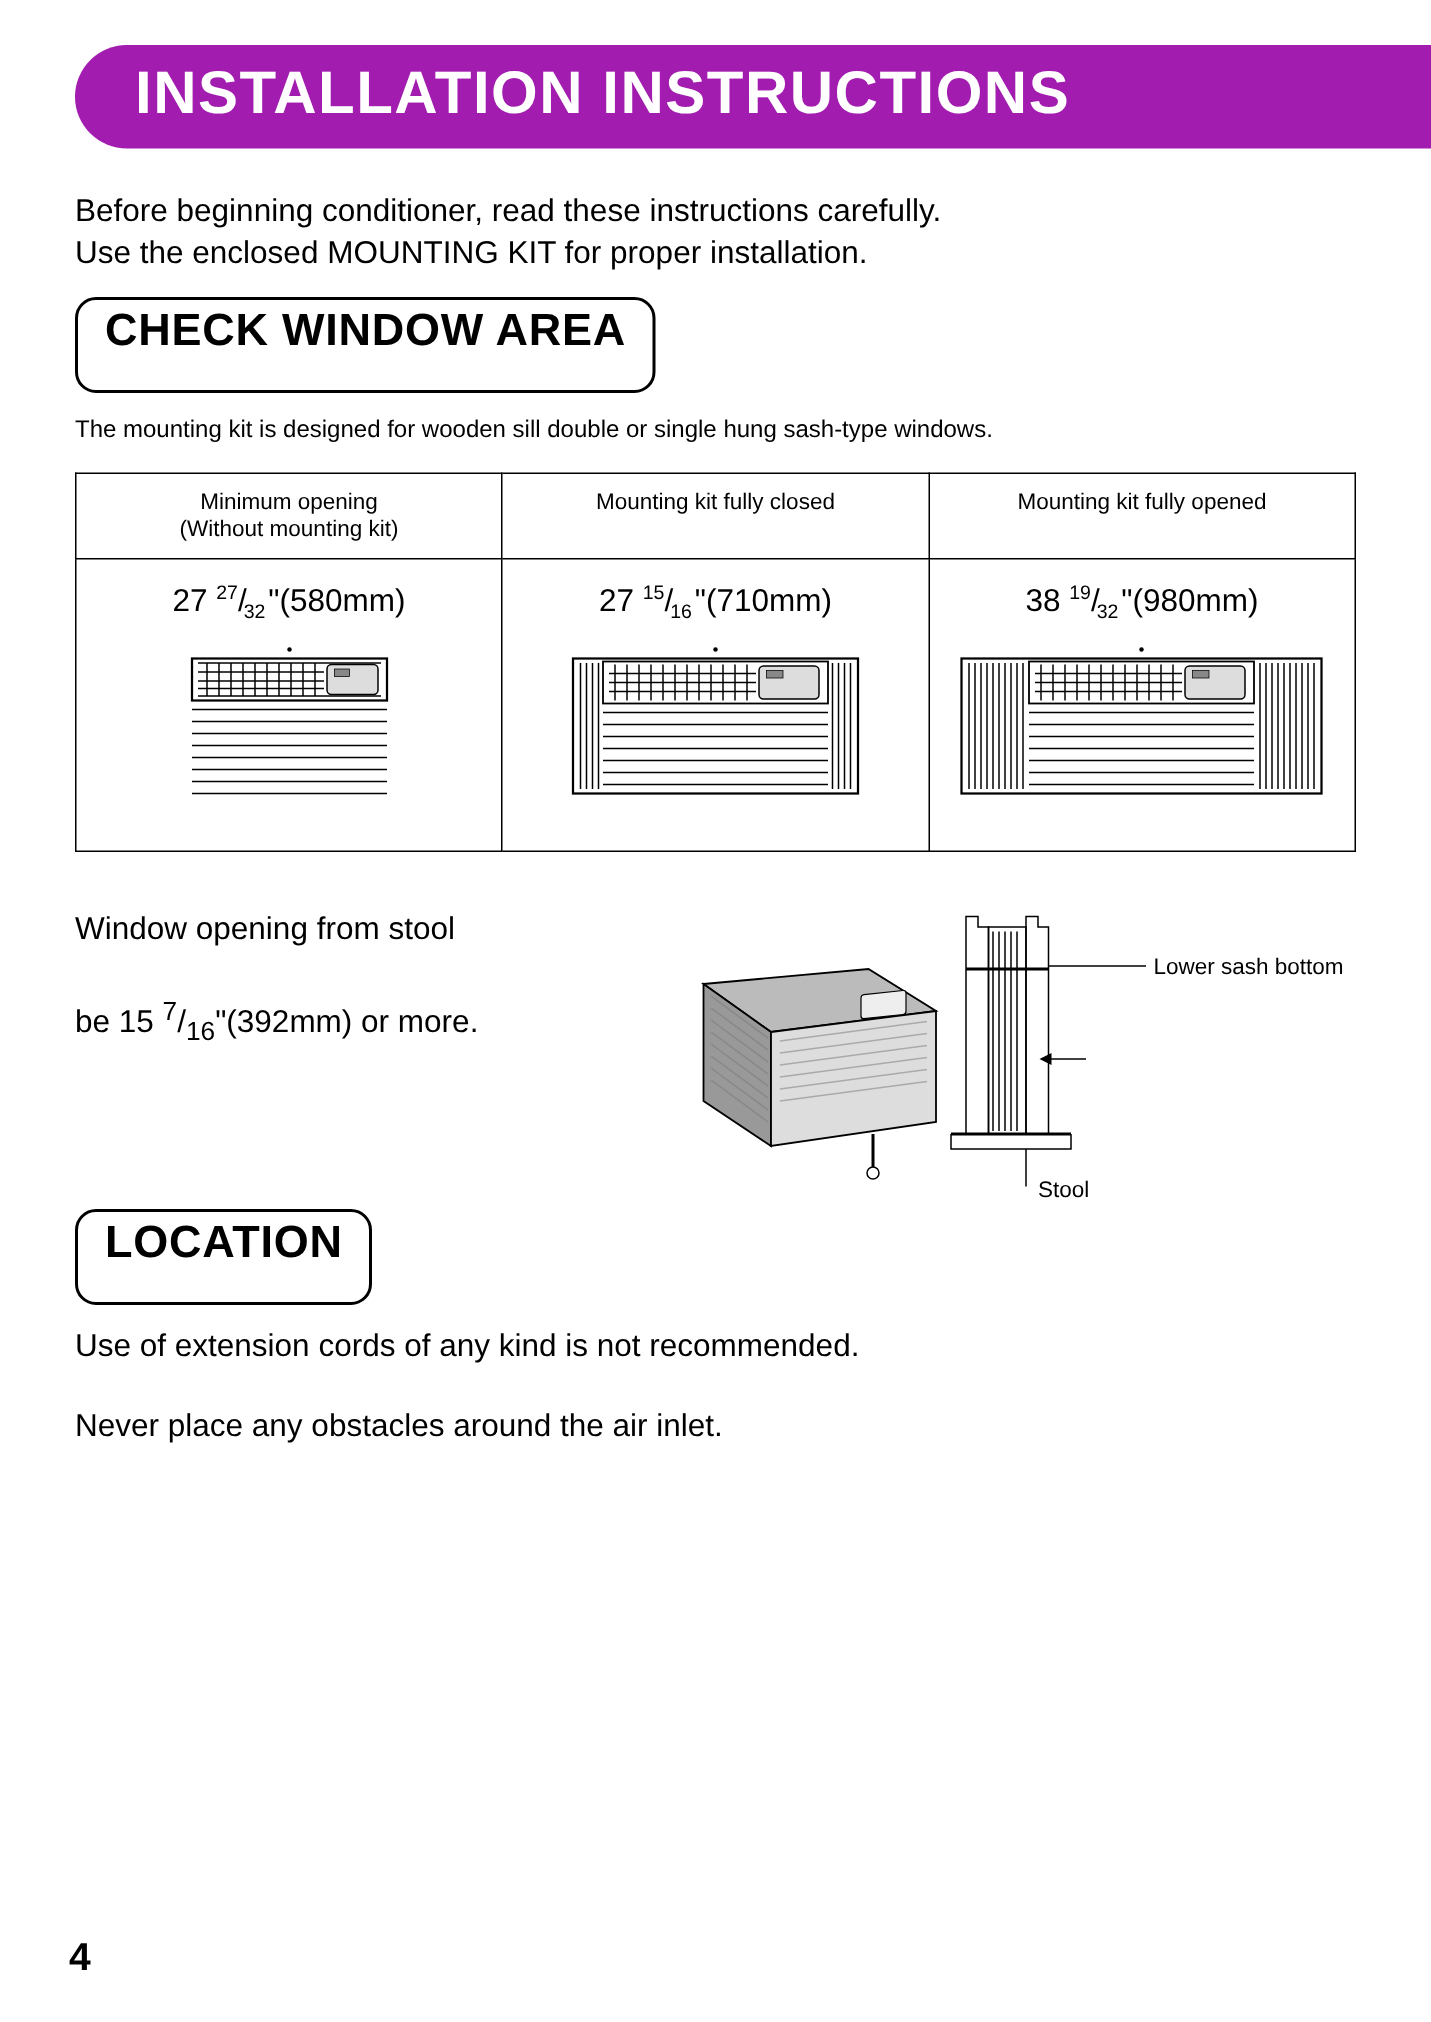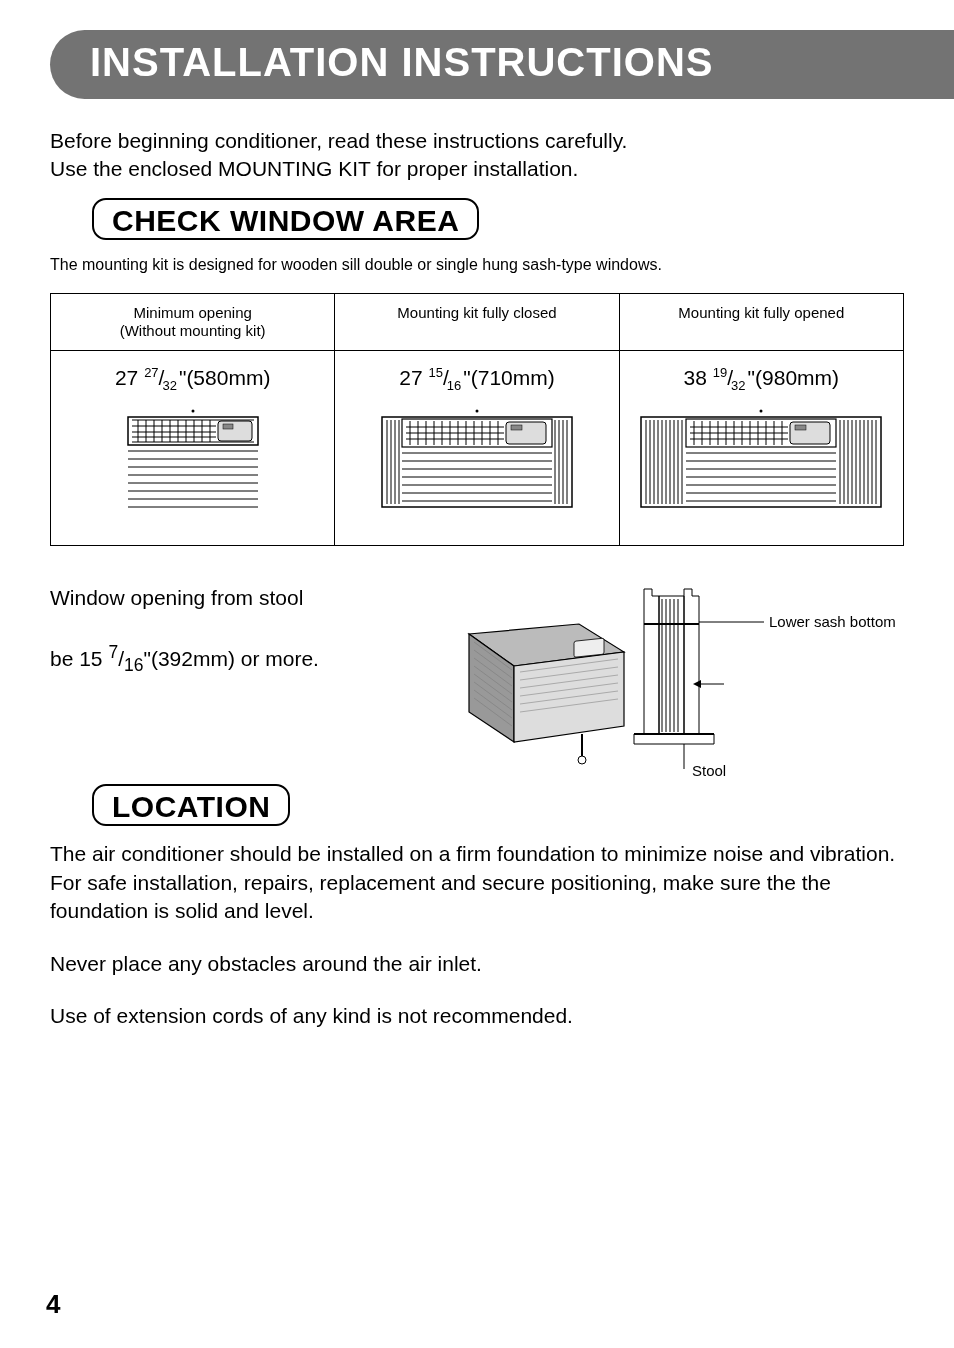--- a/index.html
+++ b/index.html
@@ -6,44 +6,43 @@
     body {
       font-family: Arial, Helvetica, sans-serif;
       background: #fff;
       width: 954px;
       height: 1348px;
       padding: 30px 50px 30px 50px;
       position: relative;
       color: #000;
     }
     .title-bar {
-      background: #737373;
+      background: #a21caf;
       color: #fff;
       border-radius: 40px 0 0 40px;
       padding: 10px 30px 14px 40px;
       margin-bottom: 28px;
       margin-right: -50px;
     }
     .title-bar h1 {
       font-size: 40px;
       font-weight: bold;
       letter-spacing: 1px;
     }
     .intro-text {
       font-size: 21px;
       line-height: 1.35;
       margin-bottom: 14px;
     }
     .section-heading {
       display: inline-block;
       border: 2px solid #000;
       border-radius: 14px;
-      padding: 4px 18px 0 18px;
+      padding: 4px 18px 22px 18px;
       margin-bottom: 14px;
-      margin-left: 42px;
     }
     .section-heading h2 {
       font-size: 30px;
       font-weight: bold;
       letter-spacing: 0.5px;
     }
     .section-desc {
       font-size: 16px;
       margin-bottom: 18px;
       line-height: 1.35;
@@ -355,21 +354,20 @@
       </g>
     </svg>
   </div>
 </div>
 
 <div class="section-heading">
   <h2>LOCATION</h2>
 </div>
 
 <div class="location-body">
-  <p>The air conditioner should be installed on a firm foundation to minimize noise and vibration. For safe installation, repairs, replacement and secure positioning, make sure the the foundation is solid and level.</p>
+  <p>Use of extension cords of any kind is not recommended.</p>
   <p>Never place any obstacles around the air inlet.</p>
-  <p>Use of extension cords of any kind is not recommended.</p>
 </div>
 
 <div class="page-num">4</div>
 
 
 
 
 </body></html>

